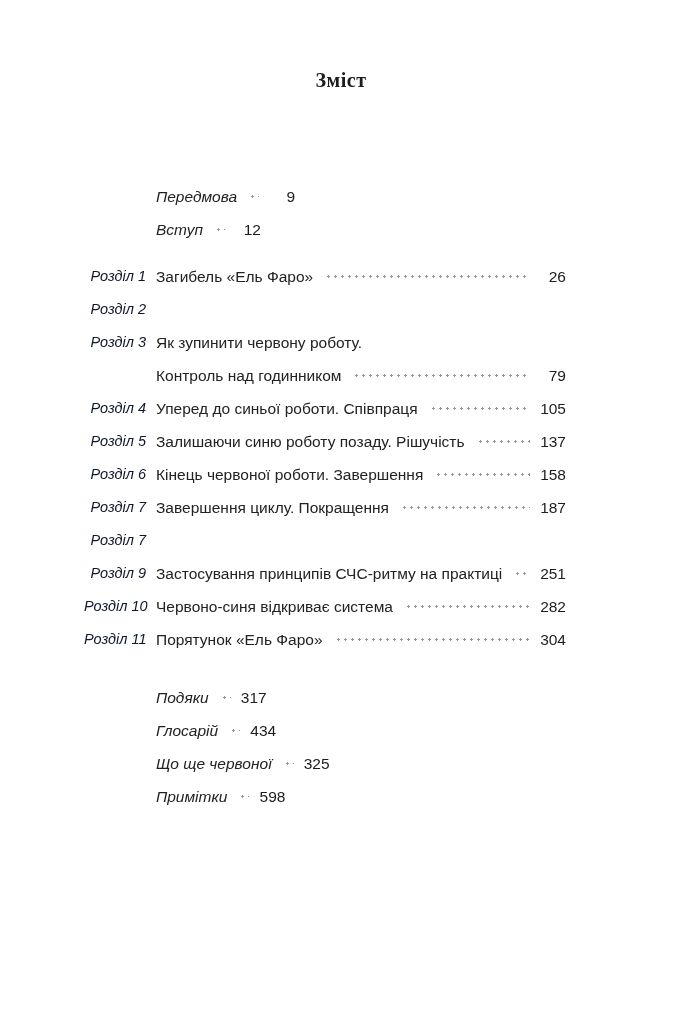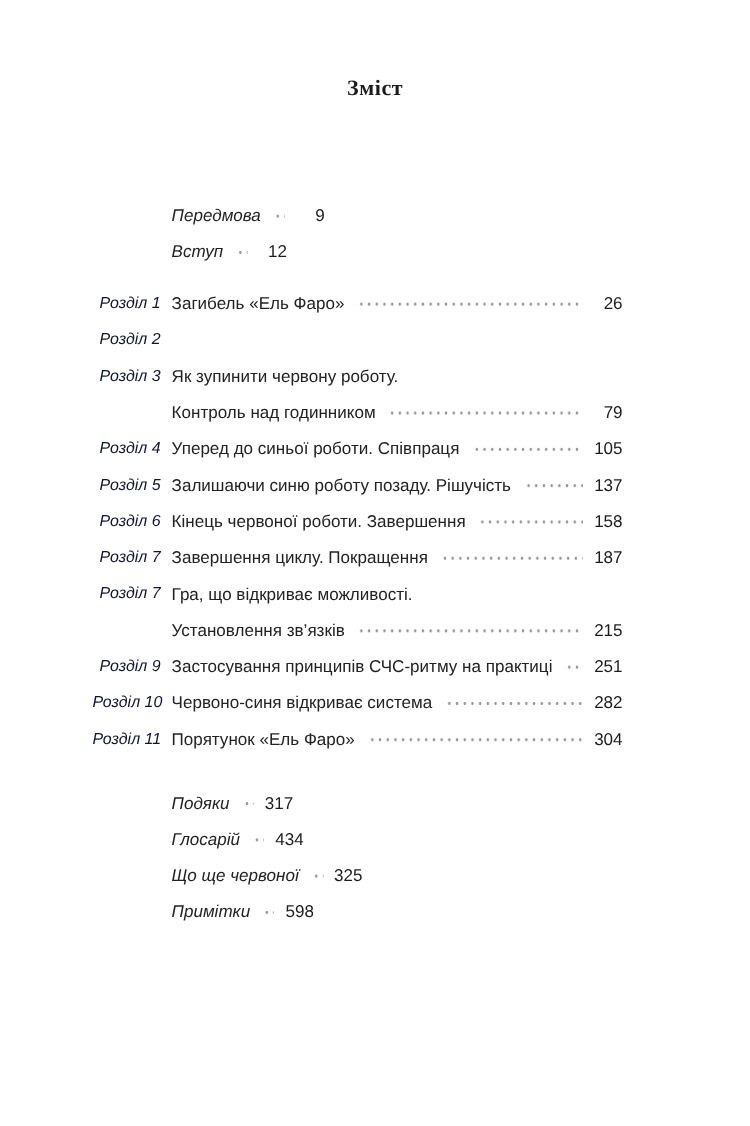--- a/index.html
+++ b/index.html
@@ -169,30 +169,20 @@
           <div class="chapter-content">
             <div class="toc-line">
               <span class="entry-title">Завершення циклу. Покращення</span>
               <span class="leader"></span>
               <span class="pagenum">187</span>
             </div>
           </div>
         </div>
         <div class="toc-row chapter">
           <span class="chapter-label">Розділ 7</span>
-          <div class="chapter-content">
-            <div class="toc-line">
-              <span class="entry-title">Гра, що відкриває можливості.</span>
-            </div>
-            <div class="toc-line">
-              <span class="entry-title">Установлення зв’язків</span>
-              <span class="leader"></span>
-              <span class="pagenum">215</span>
-            </div>
-          </div>
         </div>
         <div class="toc-row chapter">
           <span class="chapter-label">Розділ 9</span>
           <div class="chapter-content">
             <div class="toc-line">
               <span class="entry-title">Застосування принципів СЧС-ритму на практиці</span>
               <span class="leader"></span>
               <span class="pagenum">251</span>
             </div>
           </div>

